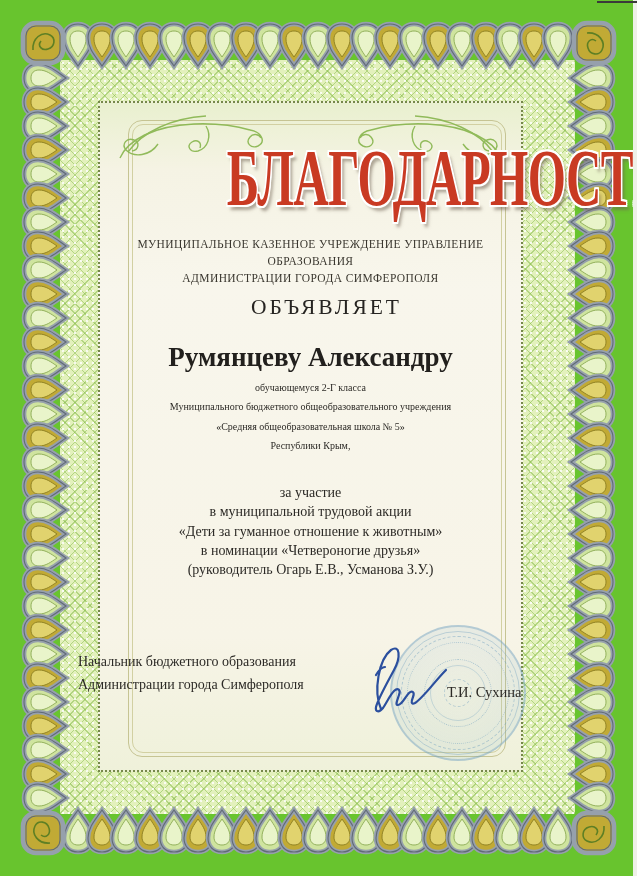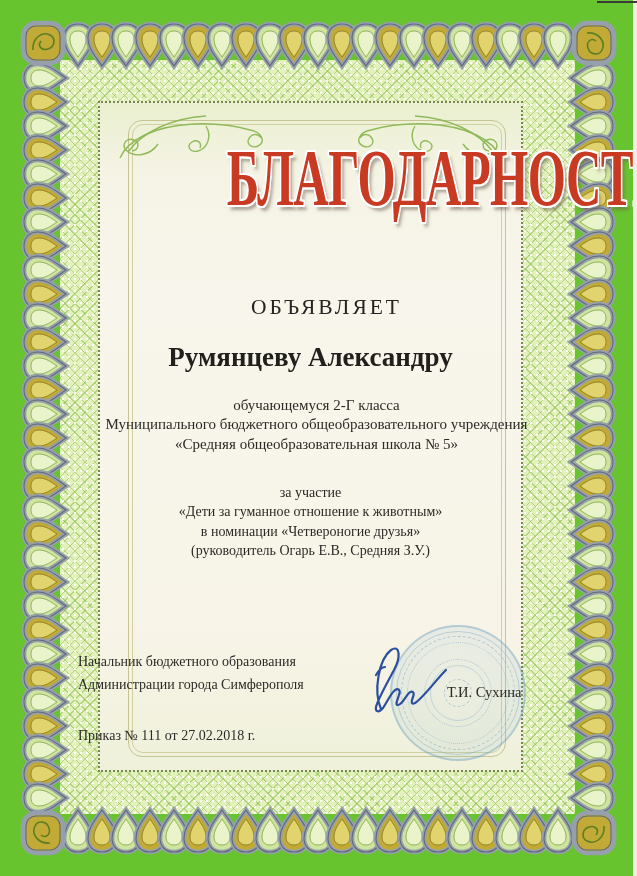--- a/index.html
+++ b/index.html
@@ -42,21 +42,21 @@
     color:#c93a23;letter-spacing:-1px;
     transform:scale(.63,1.02);transform-origin:50% 0;
     text-shadow:
       -2px 0 #fff, 2px 0 #fff, 0 -2px #fff, 0 2px #fff,
       -2px -2px #fff, 2px 2px #fff, -2px 2px #fff, 2px -2px #fff,
       5px 5px 4px rgba(110,95,80,.55);
   }
   .issuer{top:236px;font-size:11.5px;letter-spacing:.4px;line-height:17px;color:#3a372f;}
   .declares{top:295px;font-size:21.5px;letter-spacing:3px;color:#262421;margin-left:16px;}
   .recipient{top:335px;font-size:27px;font-weight:bold;color:#22201d;margin-top:7px;}
-  .details{top:396px;font-size:15px;line-height:19.3px;padding-left:6px;}
+  .details{top:378px;font-size:10px;line-height:19.3px;}
   .reason{top:483px;font-size:14px;line-height:19.3px;}
   .sig-left{position:absolute;left:78px;top:650px;font-size:14px;line-height:23px;
             text-align:left;z-index:5;color:#2c2a26;}
   .signer{position:absolute;left:447px;top:672px;font-size:14.5px;z-index:6;color:#2c2a26;margin-top:12px;}
   .order{position:absolute;left:78px;top:728px;font-size:14px;z-index:5;color:#2c2a26;}
 
   
   .stamp{position:absolute;left:390px;top:625px;width:132px;height:132px;border-radius:50%;
          border:2px solid rgba(110,158,190,.42);z-index:4;
          background:radial-gradient(circle, rgba(140,185,205,.07), rgba(140,185,205,.18));}
@@ -225,36 +225,42 @@
 
   <div class="dotted-frame">
     <div class="tf1"></div>
     <div class="tf2"></div>
   </div>
 
   <div class="cblock title-wrap">
     <span class="title">БЛАГОДАРНОСТЬ</span>
   </div>
 
+  <div class="cblock issuer">
+    <div>МУНИЦИПАЛЬНОЕ КАЗЕННОЕ УЧРЕЖДЕНИЕ УПРАВЛЕНИЕ ОБРАЗОВАНИЯ</div>
+    <div>АДМИНИСТРАЦИИ ГОРОДА СИМФЕРОПОЛЯ</div>
+  </div>
 
   <div class="cblock declares">ОБЪЯВЛЯЕТ</div>
 
   <div class="cblock recipient">Румянцеву Александру</div>
 
   <div class="cblock details">
     <div>обучающемуся 2-Г класса</div>
     <div>Муниципального бюджетного общеобразовательного учреждения</div>
     <div>«Средняя общеобразовательная школа № 5»</div>
+    <div>Республики Крым,</div>
   </div>
 
   <div class="cblock reason">
     <div>за участие</div>
+    <div>в муниципальной трудовой акции</div>
     <div>«Дети за гуманное отношение к животным»</div>
     <div>в номинации «Четвероногие друзья»</div>
-    <div>(руководитель Огарь Е.В., Средняя З.У.)</div>
+    <div>(руководитель Огарь Е.В., Усманова З.У.)</div>
   </div>
 
   <div class="sig-left">
     <div>Начальник бюджетного образования</div>
     <div>Администрации города Симферополя</div>
   </div>
 
   <div class="stamp">
     <div class="r1"></div>
       <div class="r2"></div>
@@ -266,17 +272,16 @@
 
   <svg class="sig-svg" width="110" height="85" viewBox="0 0 110 85">
     <g stroke="#2b4f9e" stroke-width="2.2" fill="none" stroke-linecap="round">
       <path d="M36,76 C28,58 34,26 46,17 C55,11 56,24 49,37 C41,52 33,66 31,74 C30,79 34,80 38,75 C42,69 45,62 49,58 C53,54 56,57 54,62 C52,68 50,72 53,72 C57,72 60,64 64,60 C67,57 70,59 68,64 C66,69 66,72 70,70 C78,65 90,48 101,37"></path>
       <path d="M31,42 C34,37 37,34 40,34"></path>
     </g>
   </svg>
 
   <div class="signer">Т.И. Сухина</div>
 
-  <div class="order">Приказ № 111 от 27.02.2018 г.</div>
 
   <div class="scan-right"></div>
   <div class="scan-topline"></div>
 </div>
 
 </body></html>

